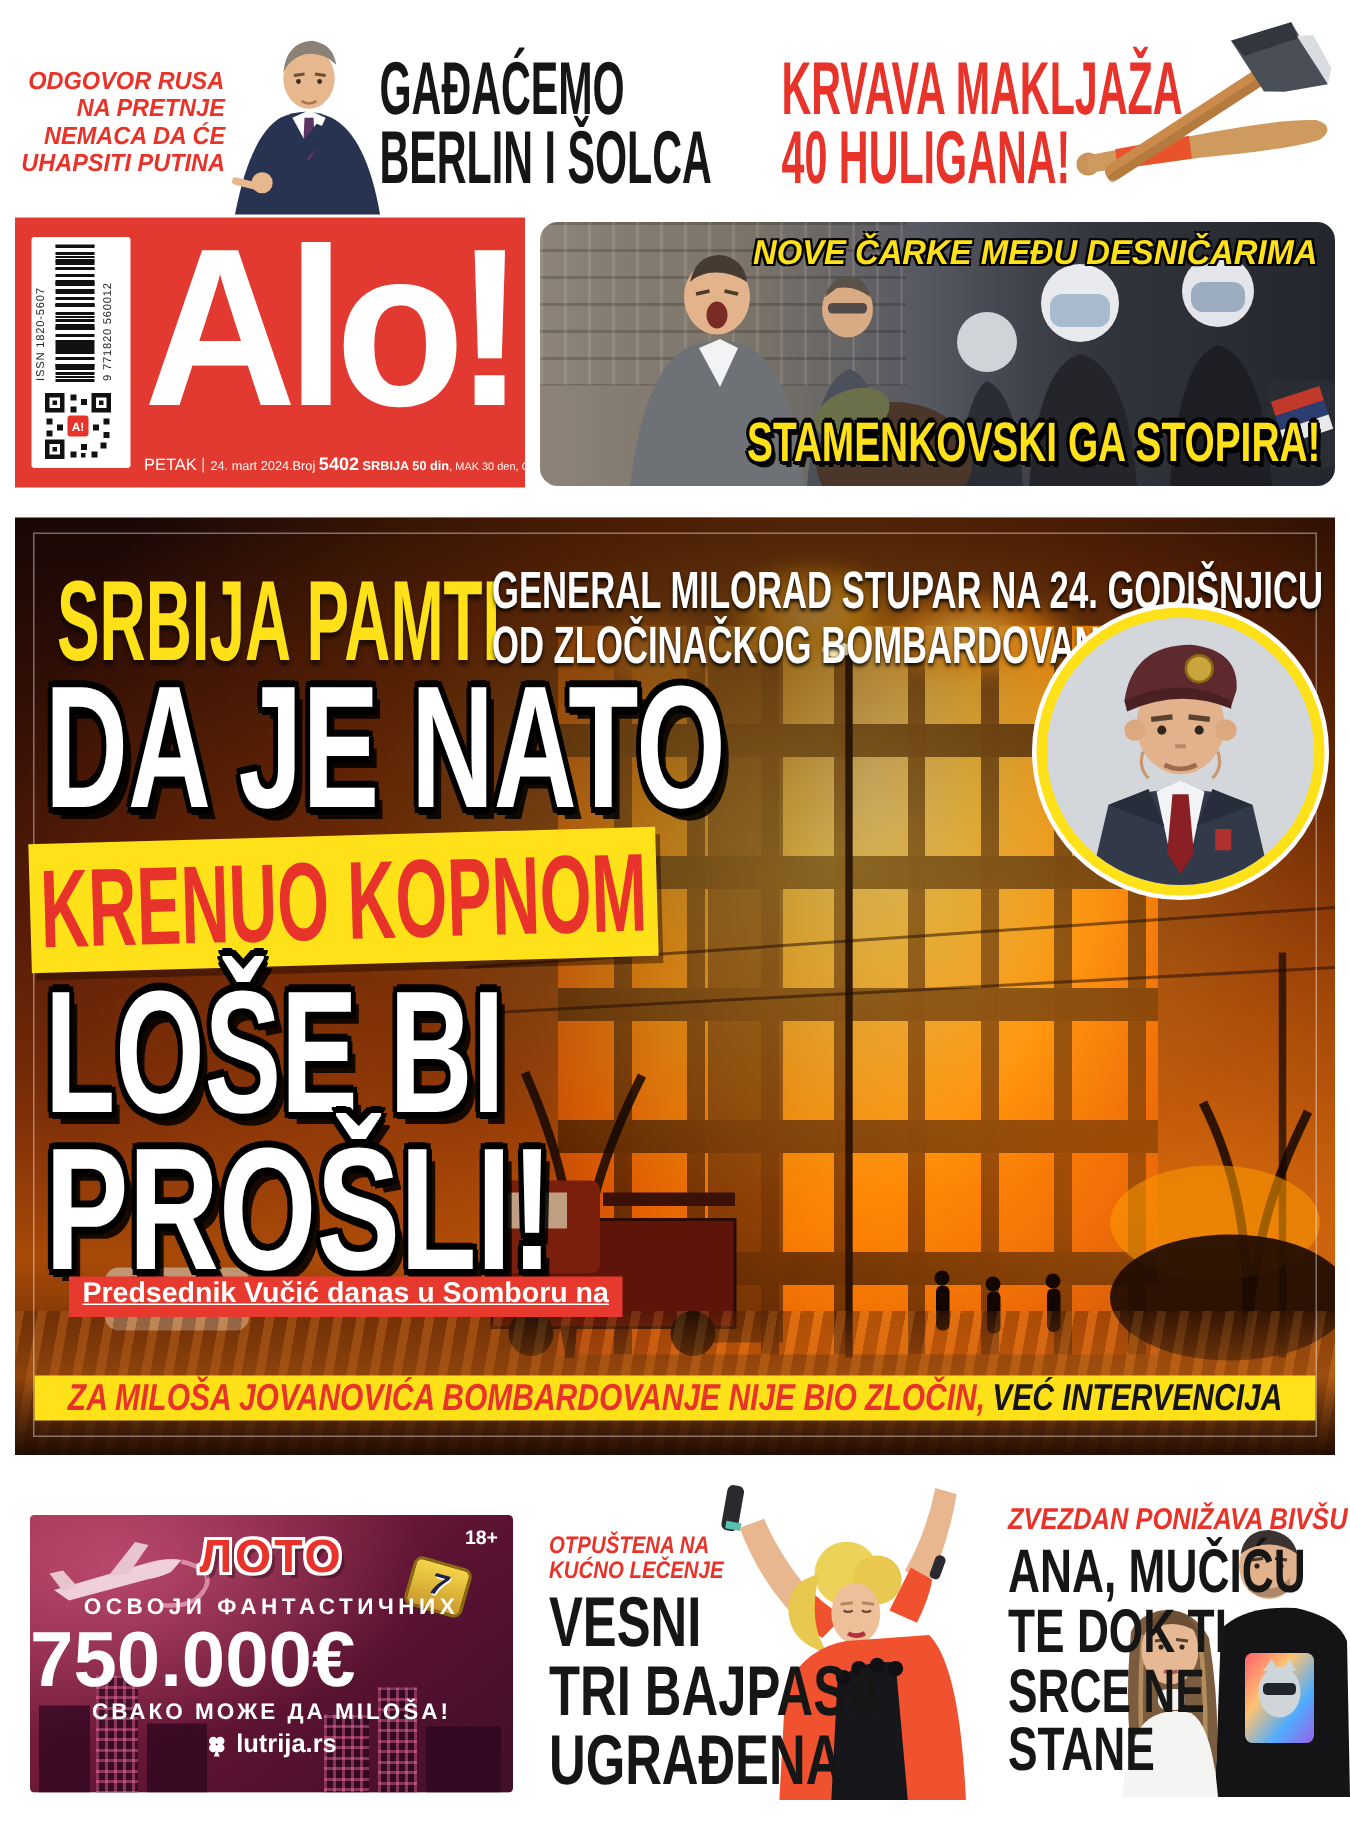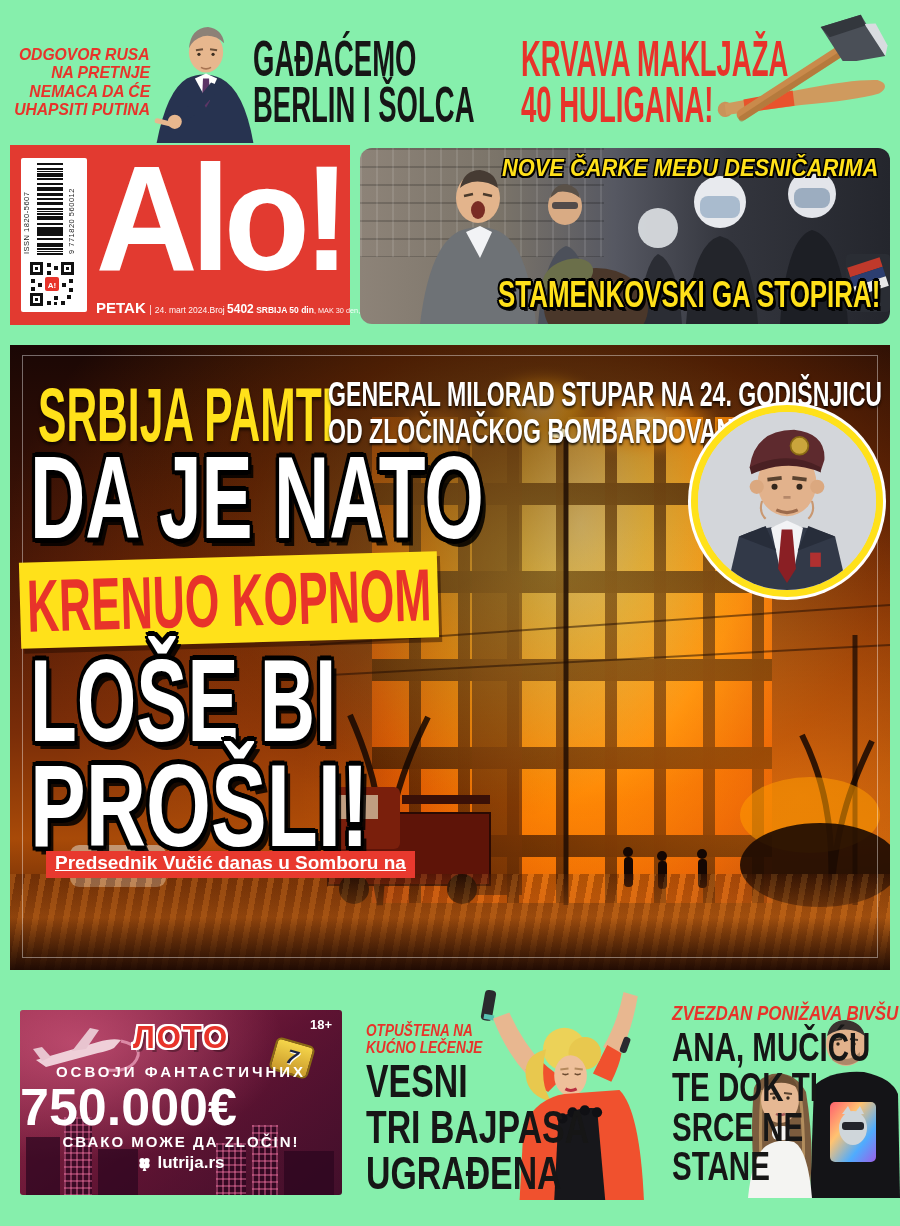--- a/index.html
+++ b/index.html
@@ -1,16 +1,16 @@
 <!DOCTYPE html>
 <html><head>
 <meta charset="utf-8">
 <style>
   html,body{margin:0;padding:0;background:#e9e9e9;}
-  .page{position:relative;width:900px;height:1226px;background:#86efac;overflow:hidden;
+  .page{position:relative;width:900px;height:1226px;background:#ffffff;overflow:hidden;
         font-family:"Liberation Sans",sans-serif;margin:0 auto;}
   .abs{position:absolute;}
   svg{overflow:visible;display:block;}
   .sx{display:inline-block;white-space:nowrap;transform-origin:0 50%;}
   .sxc{display:inline-block;white-space:nowrap;transform-origin:50% 50%;}
   .sxr{display:inline-block;white-space:nowrap;transform-origin:100% 50%;}
   .s55{transform:scaleX(.55);} .s56{transform:scaleX(.56);} .s60{transform:scaleX(.60);}
   .s66{transform:scaleX(.66);} .s70{transform:scaleX(.70);} .s72{transform:scaleX(.72);}
   .s78{transform:scaleX(.78);} .s80{transform:scaleX(.80);} .s85{transform:scaleX(.85);}
   .s95{transform:scaleX(.95);}
@@ -27,21 +27,21 @@
          font-size:7.5px;color:#222;letter-spacing:.5px;white-space:nowrap;}
   .bars{position:absolute;left:16px;top:5px;width:26px;height:92px;
         background:repeating-linear-gradient(to bottom,#111 0 2px,transparent 2px 5px),
                    repeating-linear-gradient(to bottom,#111 0 1px,transparent 1px 8px),
                    repeating-linear-gradient(to bottom,transparent 0 11px,#111 11px 14px);}
   .logo{position:absolute;left:78px;top:-6px;width:262px;height:158px;color:#fff;
         font-weight:bold;font-size:150px;line-height:158px;text-align:center;letter-spacing:-7px;
         transform:scaleX(.94);transform-origin:50% 50%;}
   .mastinfo{position:absolute;left:86px;right:8px;bottom:9px;color:#fff;display:flex;
             justify-content:space-between;align-items:baseline;font-size:8.5px;white-space:nowrap;}
-  .mi-day{font-weight:bold;font-size:15px;}
+  .mi-day{font-weight:normal;font-size:11px;}
   .mi-date{border-left:1px solid rgba(255,255,255,.75);padding-left:4px;margin-left:4px;opacity:.95;}
   .mi-no{font-weight:bold;font-size:12px;}
   .mi-p1{font-weight:bold;font-size:8.5px;}
   .mi-p2{font-size:7.3px;opacity:.95;}
   
   .police{left:360px;top:148px;width:530px;height:176px;overflow:hidden;
           background:linear-gradient(to right,#8d8378 0%,#7b7469 26%,#565862 48%,#33353d 70%,#24262d 100%);border-radius:12px;}
   .bk-build{position:absolute;left:0;top:0;width:46%;height:62%;
             background:repeating-linear-gradient(to right,rgba(255,255,255,.10) 0 2px,transparent 2px 16px),
                        repeating-linear-gradient(to bottom,rgba(0,0,0,.18) 0 2px,transparent 2px 18px);}
@@ -300,20 +300,23 @@
       <span class="blk"><span class="sx s66">GENERAL MILORAD STUPAR NA 24. GODIŠNJICU</span></span>
       <span class="blk"><span class="sx s66">OD ZLOČINAČKOG BOMBARDOVANJA</span></span>
     </div>
     <div class="m-h bigoutl" style="top:95px"><span class="sx s66">DA JE NATO</span></div>
     <div class="m-band">
         <span class="sxc s60">KRENUO KOPNOM</span>
       </div>
     <div class="m-h bigoutl" style="top:298px"><span class="sx s66">LOŠE BI</span></div>
     <div class="m-h bigoutl" style="top:403px"><span class="sx s72">PROŠLI!</span></div>
     <div class="m-cap" style="top:506px"><div>Predsednik Vučić danas u Somboru na</div></div>
+    <div class="m-strip">
+      <span class="sxc s80"><span class="r">ZA MILOŠA JOVANOVIĆA BOMBARDOVANJE NIJE BIO ZLOČIN,</span><span class="b">VEĆ INTERVENCIJA</span></span>
+    </div>
 
     <div class="m-circle">
       <svg width="178" height="178" viewBox="0 0 100 100">
         <rect width="100" height="100" fill="#d3d6da"></rect>
         <path d="M16,100 L23,70 Q50,58 77,70 L84,100 Z" fill="#323948"></path>
         <path d="M41,65 L50,61 L59,65 L54,88 L46,88 Z" fill="#f2f3f5"></path>
         <path d="M47,66 L53,66 L55,88 L50,96 L45,88 Z" fill="#8a1f24"></path>
         <path d="M23,70 L38,64 L44,78 Z M77,70 L62,64 L56,78 Z" fill="#272d3a"></path>
         <rect x="63" y="79" width="6" height="8" fill="#b03030"></rect>
         <ellipse cx="50" cy="40" rx="16.5" ry="18.5" fill="#e2b28c"></ellipse>
@@ -344,21 +347,21 @@
       <path d="M8,40 L70,22 Q84,18 93,20 L86,28 Q80,31 70,33 L18,47 Z" fill="#f2d7de" opacity=".95"></path>
       <path d="M44,31 L62,8 L71,10 L58,29 Z" fill="#e8c4cf"></path>
       <path d="M14,41 L5,29 L14,27 L23,37 Z" fill="#e8c4cf"></path>
       <path d="M93,21 Q119,27 106,43 Q98,52 80,50" stroke="#f2a9c4" stroke-width="3" fill="none" opacity=".7"></path>
     </svg>
     <div class="ad-18">18+</div>
     <div class="ad-brand">ЛОТО</div>
     <div class="ad-chip">7</div>
     <div class="ad-t1">ОСВОЈИ ФАНТАСТИЧНИХ</div>
     <div class="ad-prize">750.000€</div>
-    <div class="ad-t2">СВАКО МОЖЕ ДА ZLOČIN!</div>
+    <div class="ad-t2">СВАКО МОЖЕ ДА MILOŠA!</div>
     <div class="ad-site"><svg width="15" height="15" viewBox="0 0 16 16">
           <g fill="#fff">
             <circle cx="5.5" cy="5" r="3"></circle>
             <circle cx="10.5" cy="5" r="3"></circle>
             <circle cx="5.5" cy="10" r="3"></circle>
             <circle cx="10.5" cy="10" r="3"></circle>
             <path d="M8,10 L10,16 L6,16 Z"></path>
           </g>
         </svg><span>lutrija.rs</span></div>
   </div>

